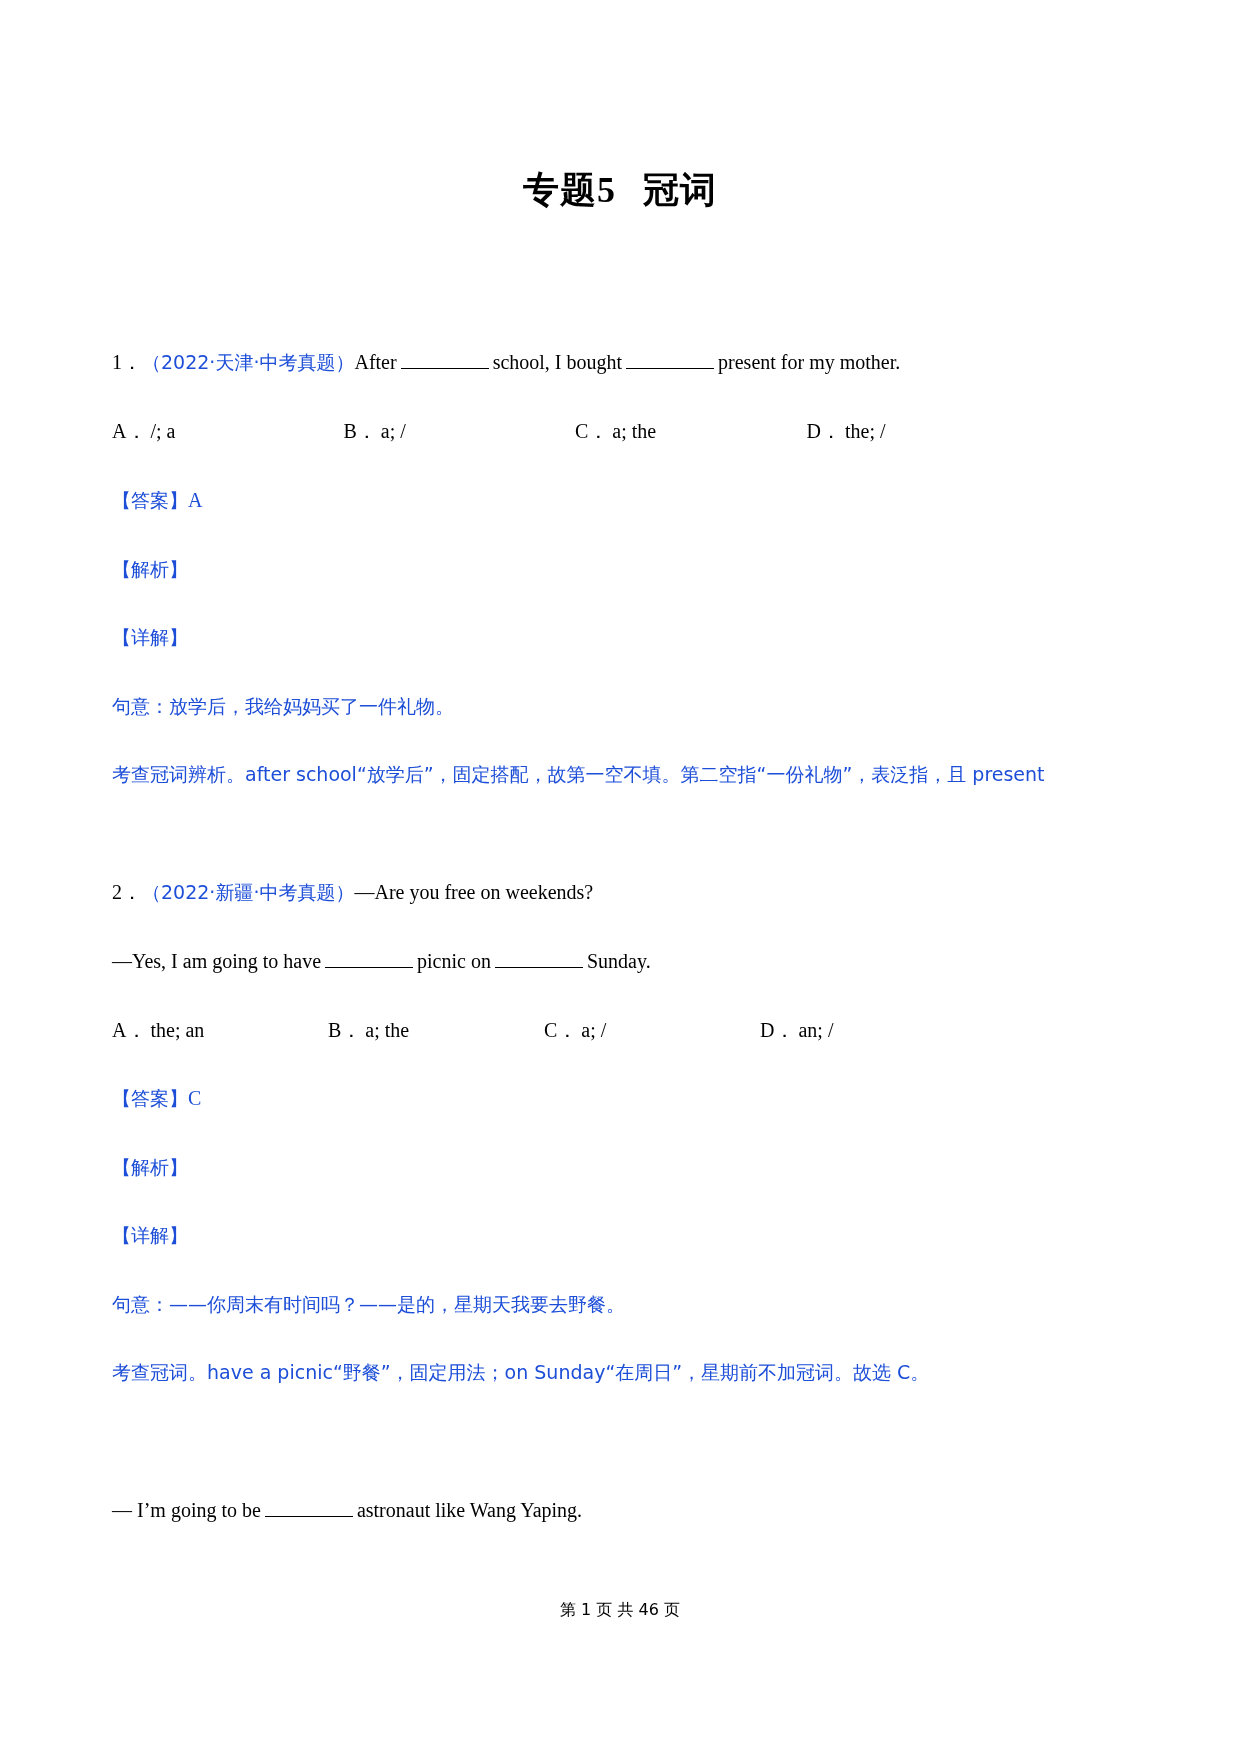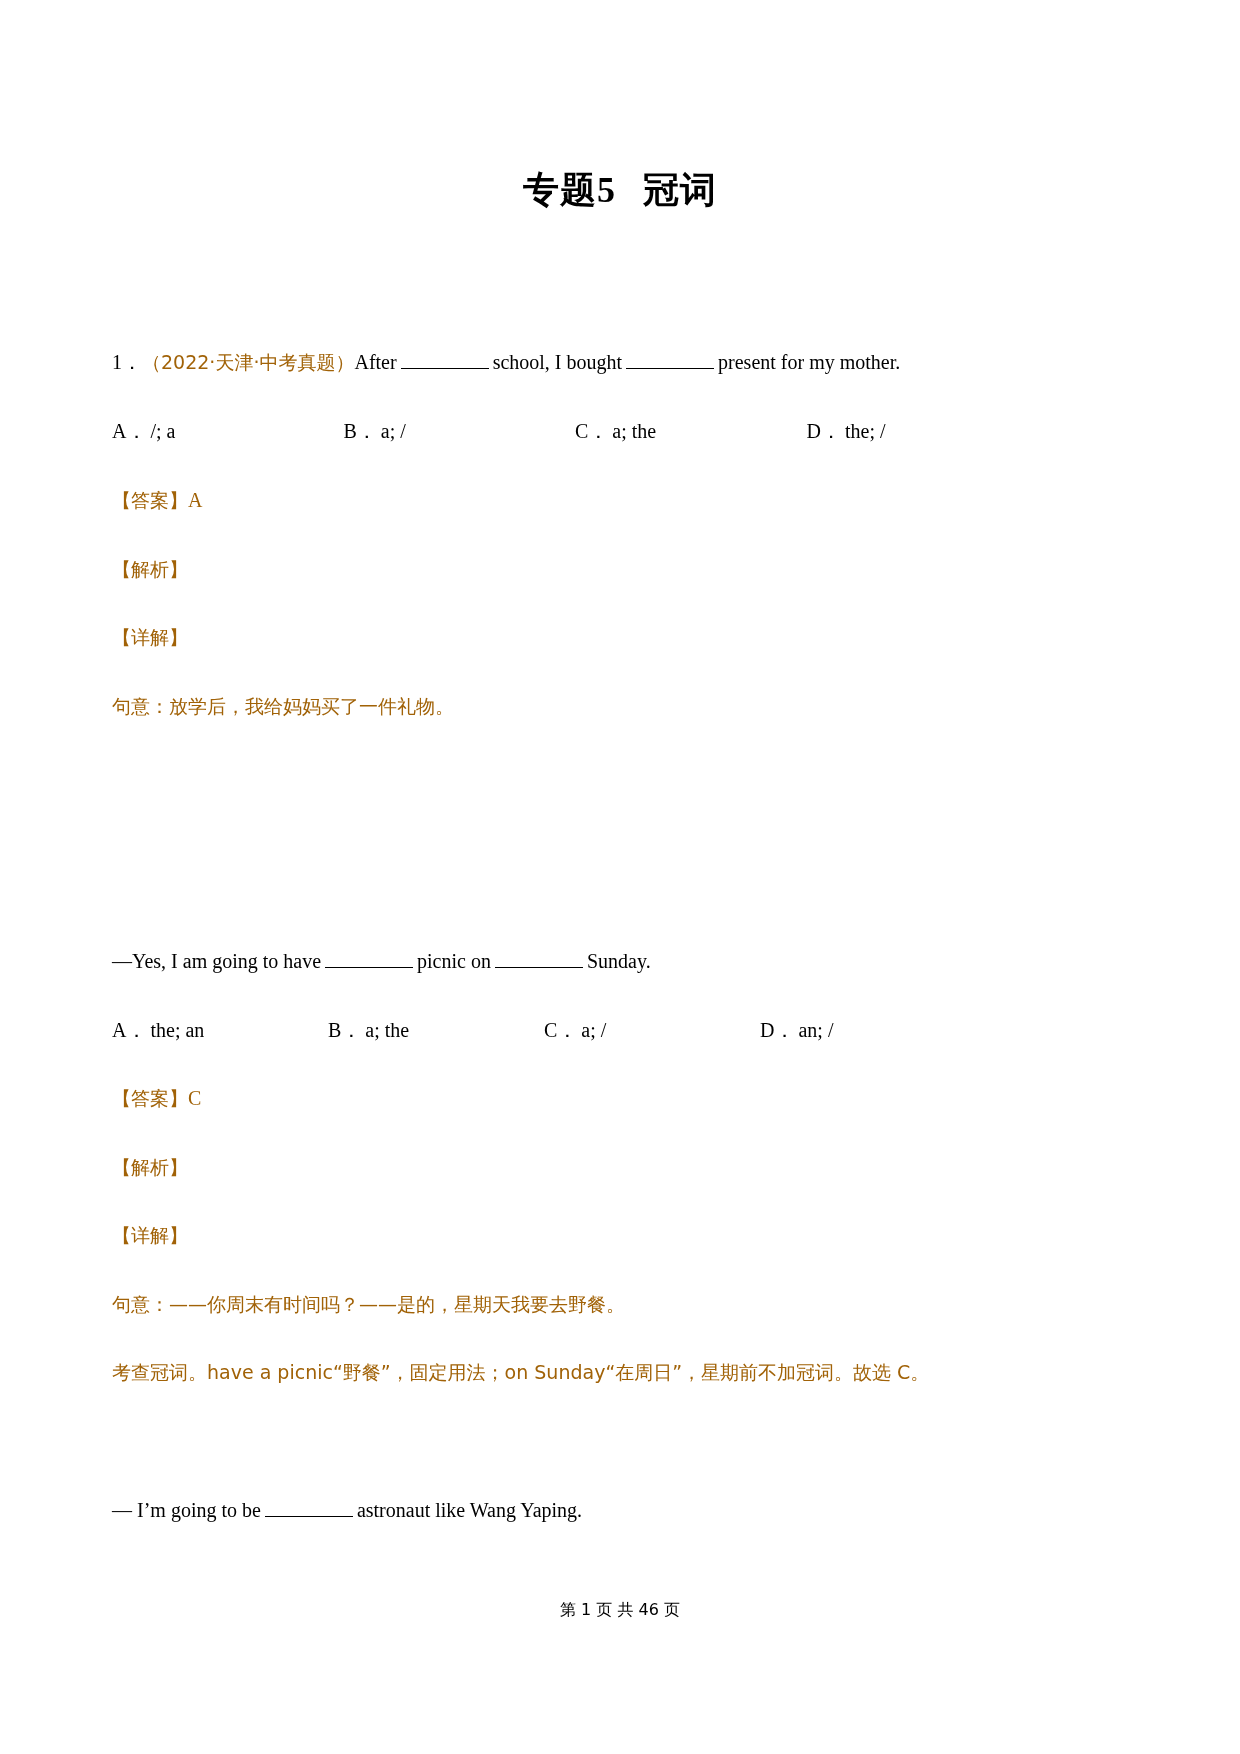--- a/index.html
+++ b/index.html
@@ -36,21 +36,21 @@
     .title .num {
       font-family: "Liberation Serif", serif;
     }
     .line {
       position: absolute;
       left: 112px;
       font-size: 20px;
       line-height: 28px;
       white-space: nowrap;
     }
-    .red { color: #a16207; }
+    .red { color: #1d4ed8; }
     .cjk { font-family: "DejaVu Sans", "Liberation Sans", sans-serif; font-size: 19px; }
     .blank {
       display: inline-block;
       width: 88px;
       border-bottom: 1.5px solid #000;
       height: 18px;
       margin: 0 4px;
       vertical-align: baseline;
     }
     .opts {
@@ -95,21 +95,25 @@
     <div class="opt"><span class="letter">C．</span><span>a; the</span></div>
     <div class="opt"><span class="letter">D．</span><span>the; /</span></div>
   </div>
 
   <div class="line red" style="top:486px;">
     <span class="cjk">【答案】</span><span>A</span>
   </div>
   <div class="line red cjk" style="top:555px;">【解析】</div>
   <div class="line red cjk" style="top:623px;">【详解】</div>
   <div class="line red cjk" style="top:692px;">句意：放学后，我给妈妈买了一件礼物。</div>
+  <div class="line red cjk" style="top:760px;">考查冠词辨析。after school“放学后”，固定搭配，故第一空不填。第二空指“一份礼物”，表泛指，且 present</div>
 
+  <div class="line" style="top:878px;">
+    <span>2．</span><span class="red cjk">（2022·新疆·中考真题）</span><span>—Are you free on weekends?</span>
+  </div>
   <div class="line" style="top:947px;">
     <span>—Yes, I am going to have</span><span class="blank"></span><span>picnic on</span><span class="blank"></span><span>Sunday.</span>
   </div>
 
   <div class="opts" style="top:1016px;">
     <div class="opt"><span class="letter">A．</span><span>the; an</span></div>
     <div class="opt"><span class="letter">B．</span><span>a; the</span></div>
     <div class="opt"><span class="letter">C．</span><span>a; /</span></div>
     <div class="opt"><span class="letter">D．</span><span>an; /</span></div>
   </div>

